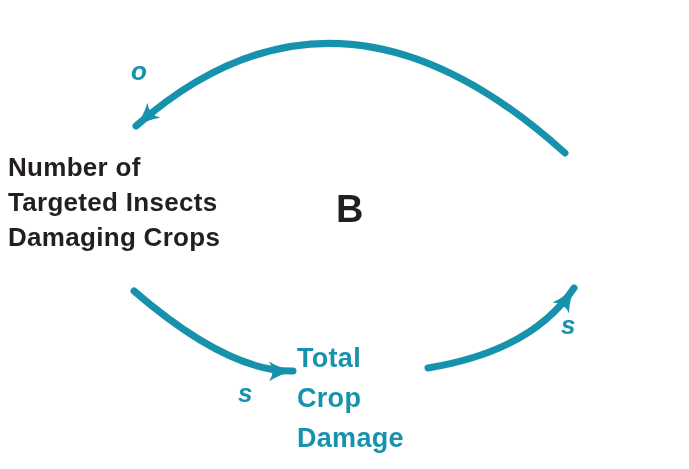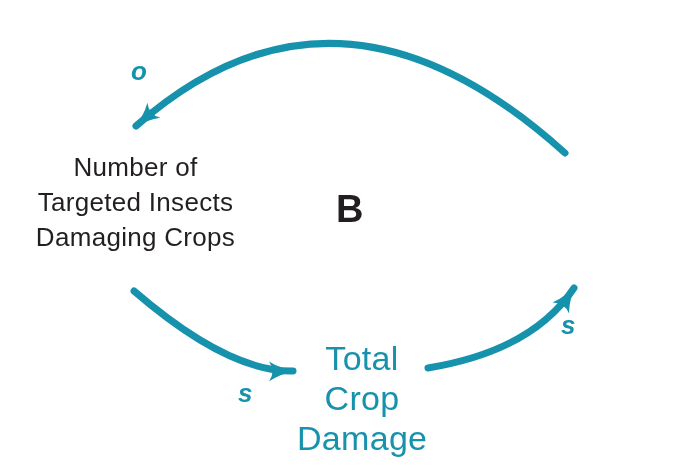--- a/index.html
+++ b/index.html
@@ -23,31 +23,30 @@
     height: 469px;
   }
   .arrow-layer path.link {
     fill: none;
     stroke: #1792ad;
     stroke-width: 7;
     stroke-linecap: round;
   }
   .node-label {
     position: absolute;
-    text-align: center;
     color: #231f20;
     font-size: 26px;
-    font-weight: 400;
+    font-weight: 700;
     line-height: 35px;
     letter-spacing: 0.3px;
     white-space: pre-line;
   }
   .node-label.accent {
     color: #1792ad;
-    font-size: 34px;
+    font-size: 27px;
     line-height: 40px;
   }
   .polarity {
     position: absolute;
     color: #1792ad;
     font-size: 26px;
     font-weight: 700;
     font-style: italic;
   }
   .loop-label {

